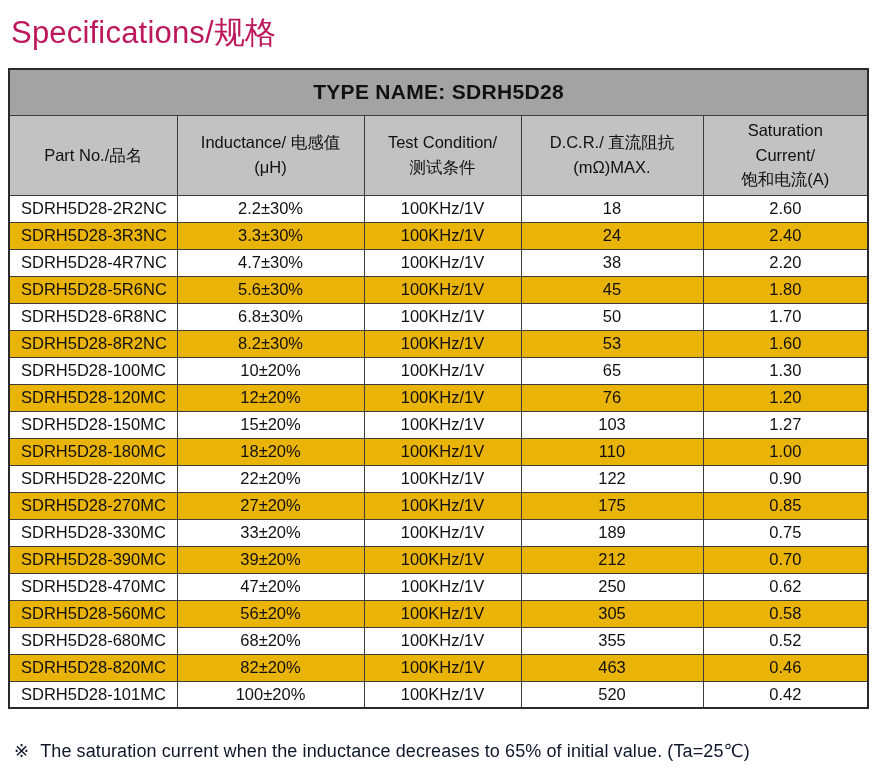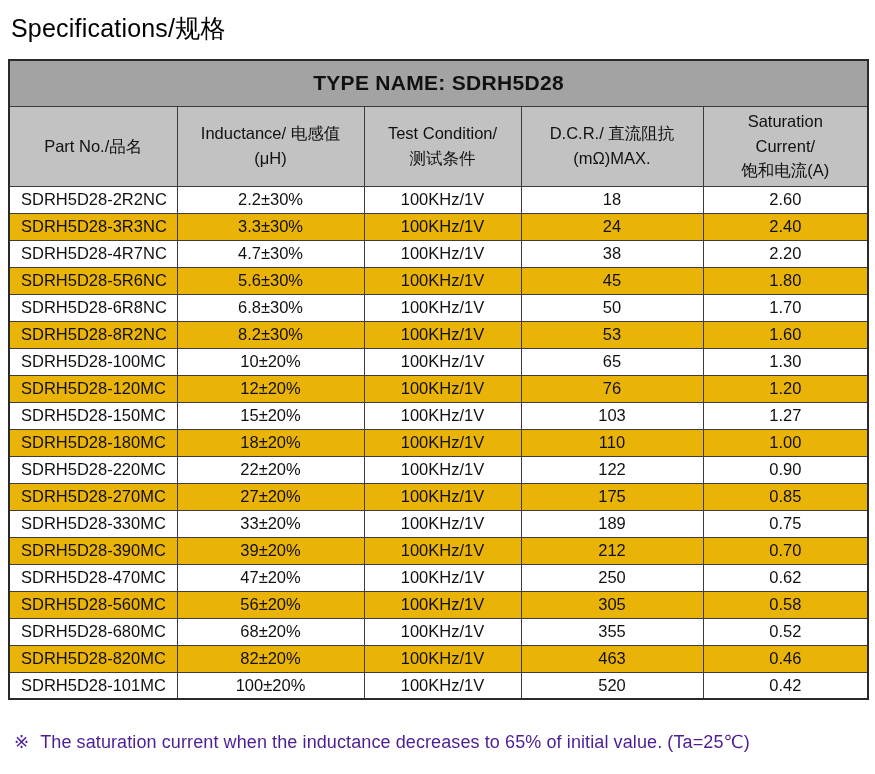--- a/index.html
+++ b/index.html
@@ -6,25 +6,25 @@
   html, body {
     margin: 0; padding: 0;
     width: 875px; height: 774px;
     background: #ffffff;
     font-family: "Liberation Sans", "DejaVu Sans", sans-serif;
     color: #111111;
   }
   .page { padding: 12px 8px 0 8px; }
 
   .title {
-    font-size: 25px;
+    font-size: 31px;
     font-weight: 400;
     margin: 0 0 14px 3px;
     letter-spacing: 0.2px;
-    color: #000000;
+    color: #be185d;
   }
 
   table.spec {
     width: 859px;
     border-collapse: collapse;
     table-layout: fixed;
     border: 2px solid #2a2a2a;
   }
   table.spec th, table.spec td {
     border: 1px solid #3c3c3c;
@@ -64,21 +64,21 @@
   }
   tbody td.part-no {
     text-align: left;
     padding-left: 11px;
   }
   tbody tr.alt td { background: #eab308; }
 
   .note {
     margin: 31px 0 0 6px;
     font-size: 18px;
-    color: #4c1d95;
+    color: #0f172a;
     letter-spacing: 0.1px;
   }
   .note .marker { margin-right: 11px; }
 </style>
 </head>
 <body>
 
 <div class="page">
 
   <h1 class="title">Specifications/规格</h1>

